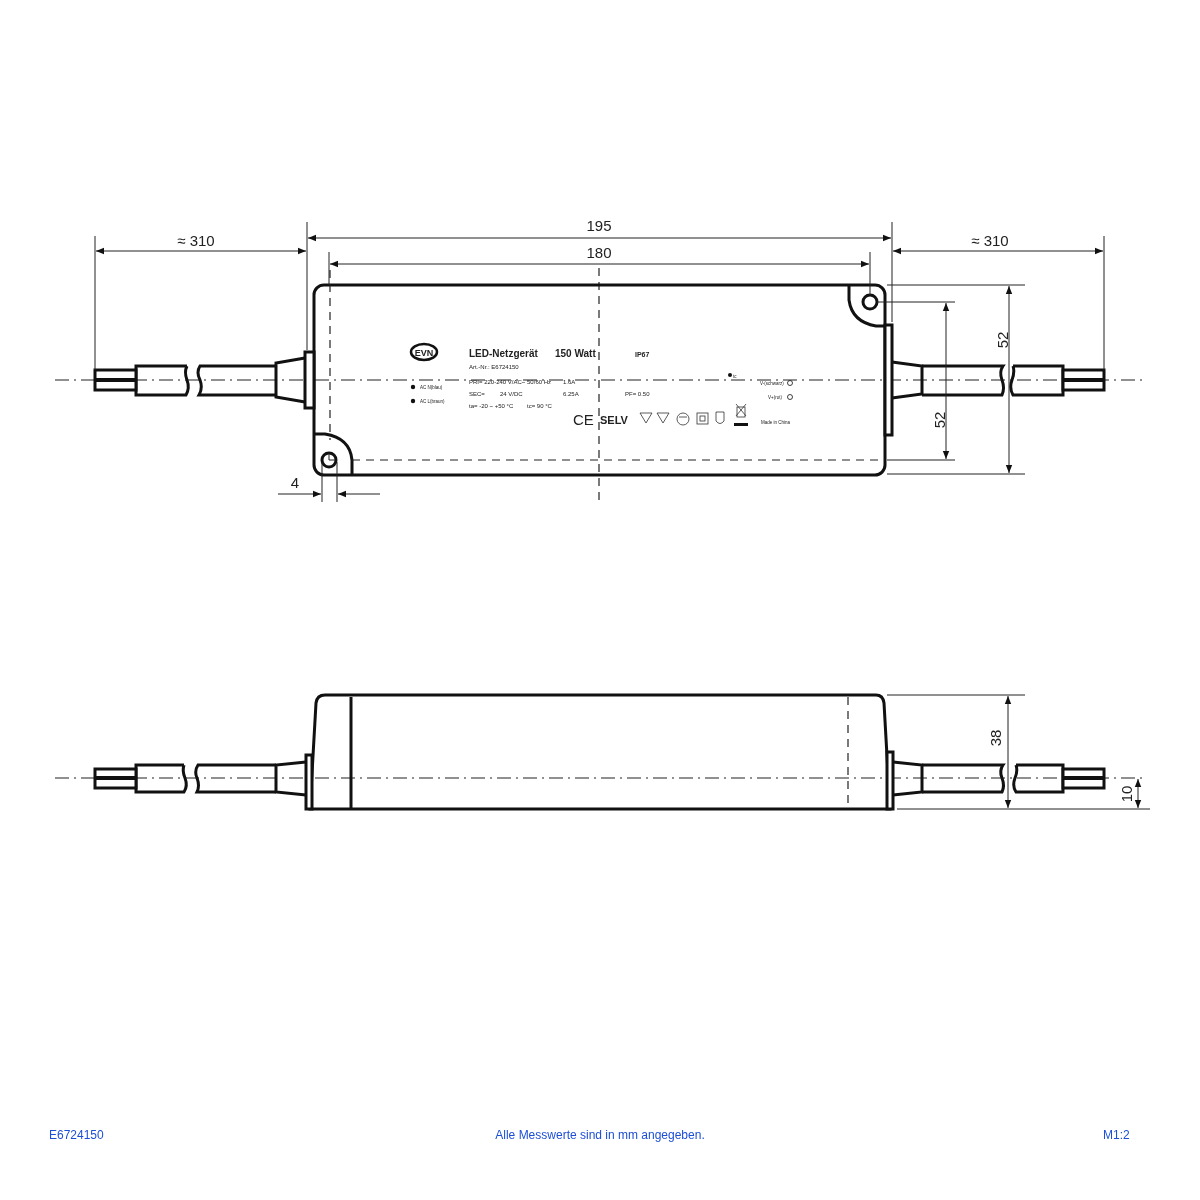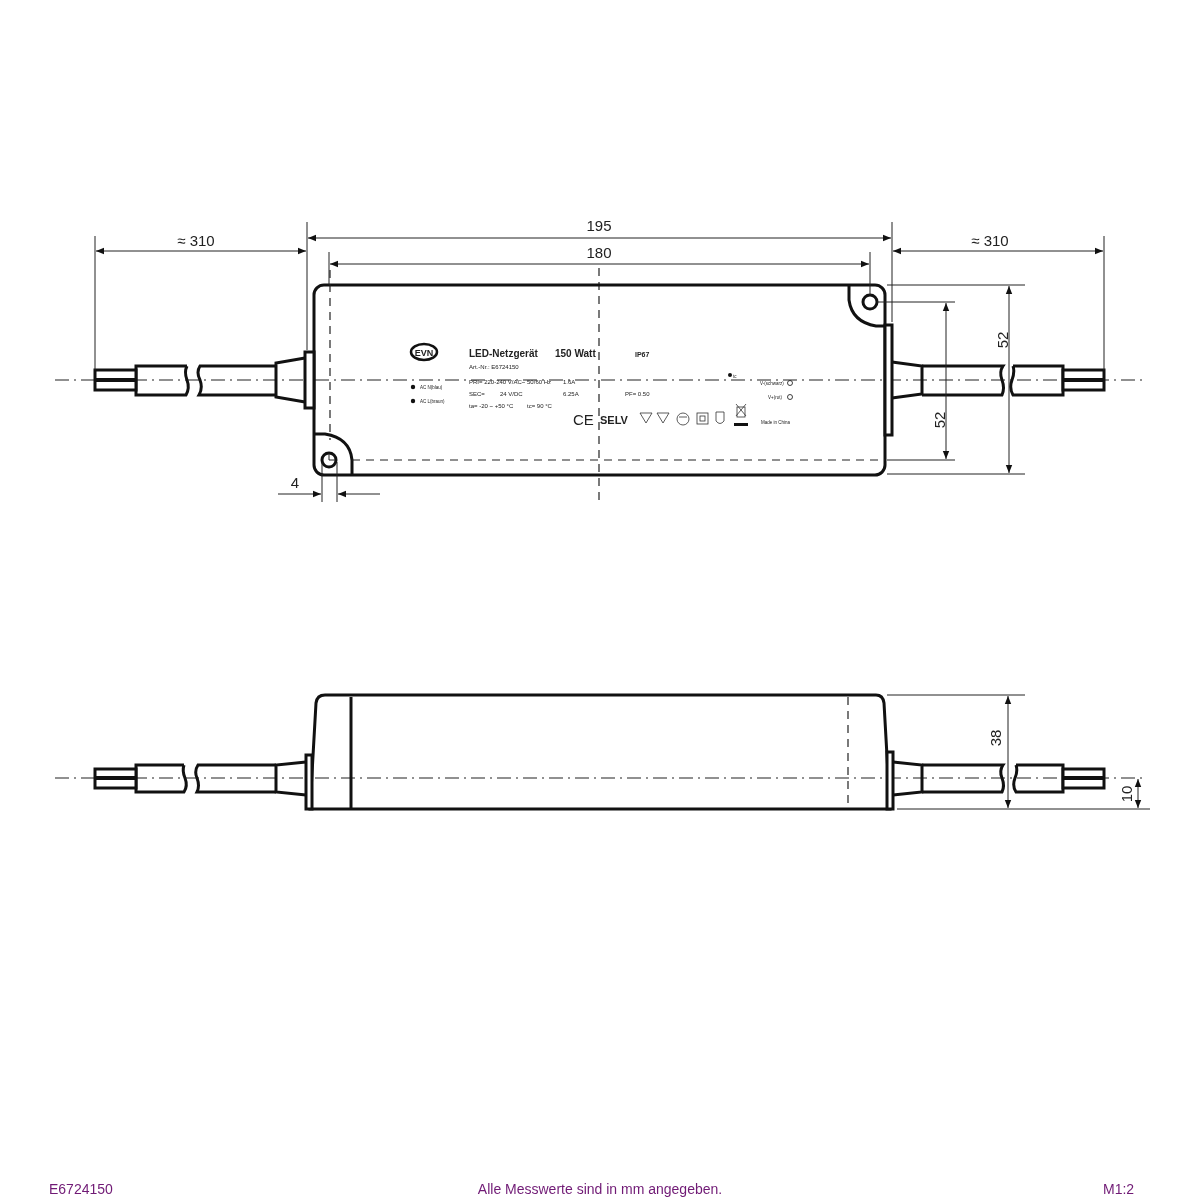--- a/index.html
+++ b/index.html
@@ -6,21 +6,21 @@
   body { width: 1200px; height: 1200px; position: relative; overflow: hidden;
          font-family: "Liberation Sans", sans-serif; color: #1a1a1a; }
   svg { position: absolute; left: 0; top: 0; }
   .thick { stroke: #111; stroke-width: 3; fill: none; }
   .thickw { stroke: #111; stroke-width: 3; fill: #fff; }
   .thin { stroke: #222; stroke-width: 1; fill: none; }
   .dash { stroke: #222; stroke-width: 1.2; fill: none; stroke-dasharray: 8 6; }
   .center { stroke: #222; stroke-width: 1.2; fill: none; stroke-dasharray: 14 5 2 5; }
   .dimtxt { font-family: "Liberation Sans", sans-serif; font-size: 15px; fill: #222; }
   .lbl { font-family: "Liberation Sans", sans-serif; fill: #222; }
-  .footer { position: absolute; top: 1181px; font-size: 14px; color: #701a75; }
+  .footer { position: absolute; top: 1128px; font-size: 12px; color: #1d4ed8; }
 </style>
 </head>
 <body>
 
 <svg width="1200" height="1200" viewBox="0 0 1200 1200">
   <defs>
     <marker id="arr" viewBox="0 0 10 10" refX="10" refY="5" markerWidth="10" markerHeight="8" orient="auto-start-reverse" markerUnits="userSpaceOnUse">
       <path d="M0,1 L10,5 L0,9 z" fill="#111"></path>
     </marker>
   </defs>

